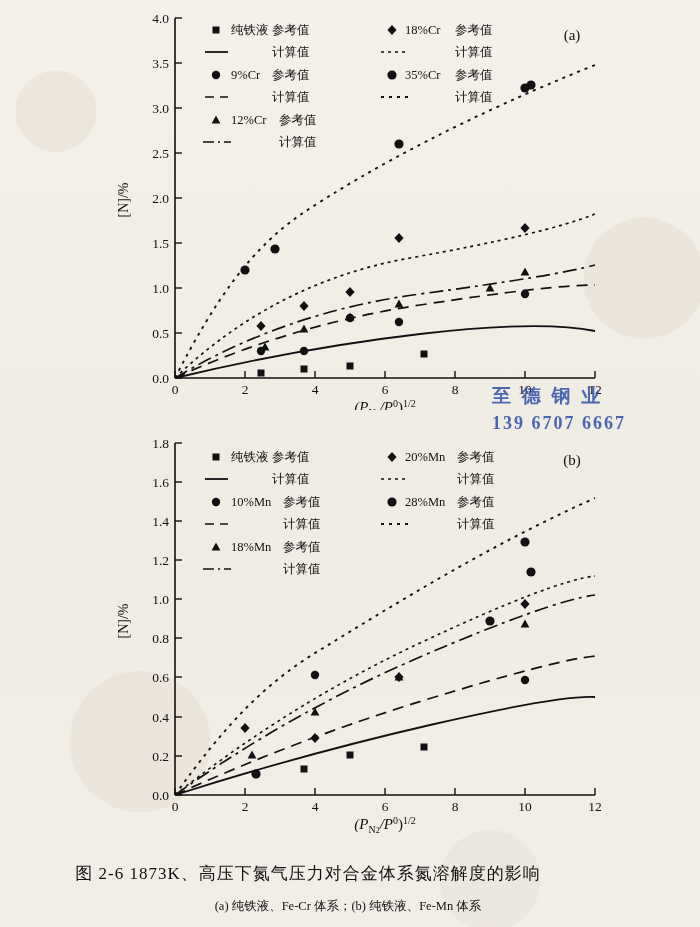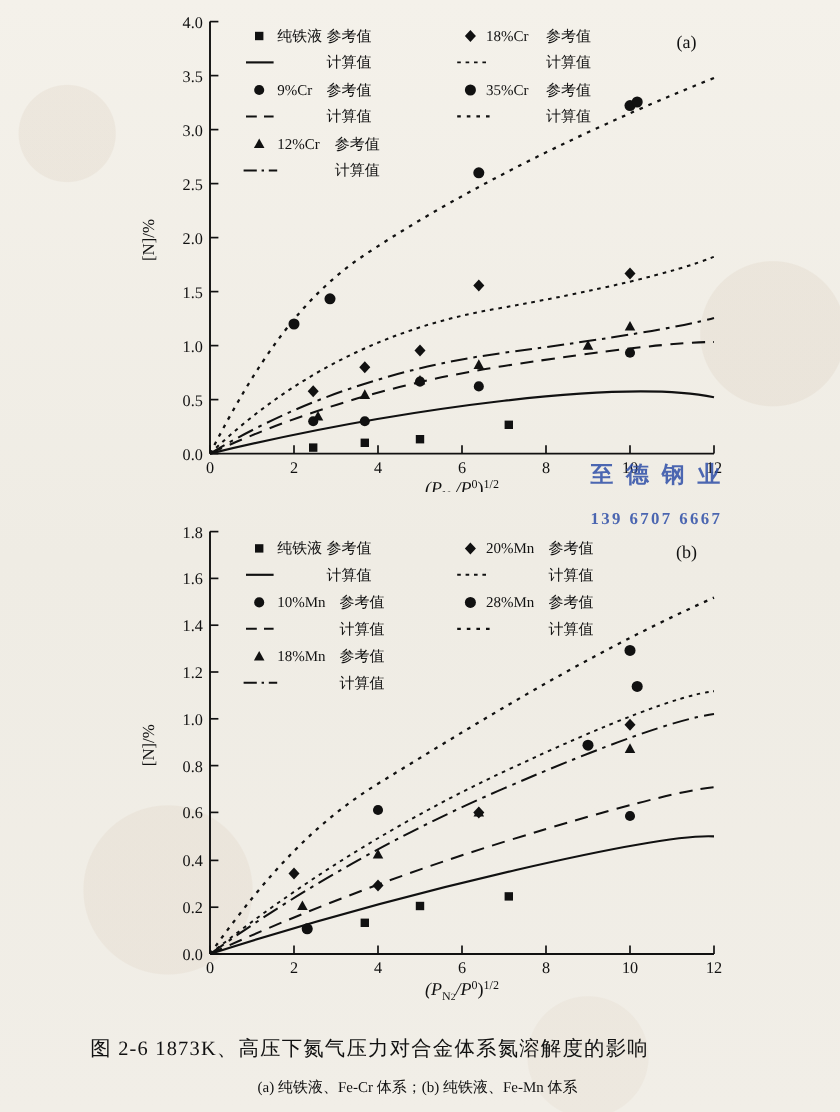--- a/index.html
+++ b/index.html
@@ -35,22 +35,22 @@
     color: #2f4fa8;
     font-family: "Liberation Serif", serif;
     font-weight: bold;
     letter-spacing: 3px;
     font-size: 19px;
     opacity: 0.85;
     pointer-events: none;
   }
   .watermark .wm2 {
     display: block;
-    margin-top: 17px;
-    font-size: 14px;
+    margin-top: 4px;
+    font-size: 18px;
     letter-spacing: 2px;
   }
 
   .caption {
     position: absolute;
     left: 0; width: 616px;
     text-align: center;
   }
   #caption-main { top: 862px; font-size: 17px; letter-spacing: 1px; }
   #caption-sub { top: 898px; font-size: 12.5px; padding-left: 40px; }

